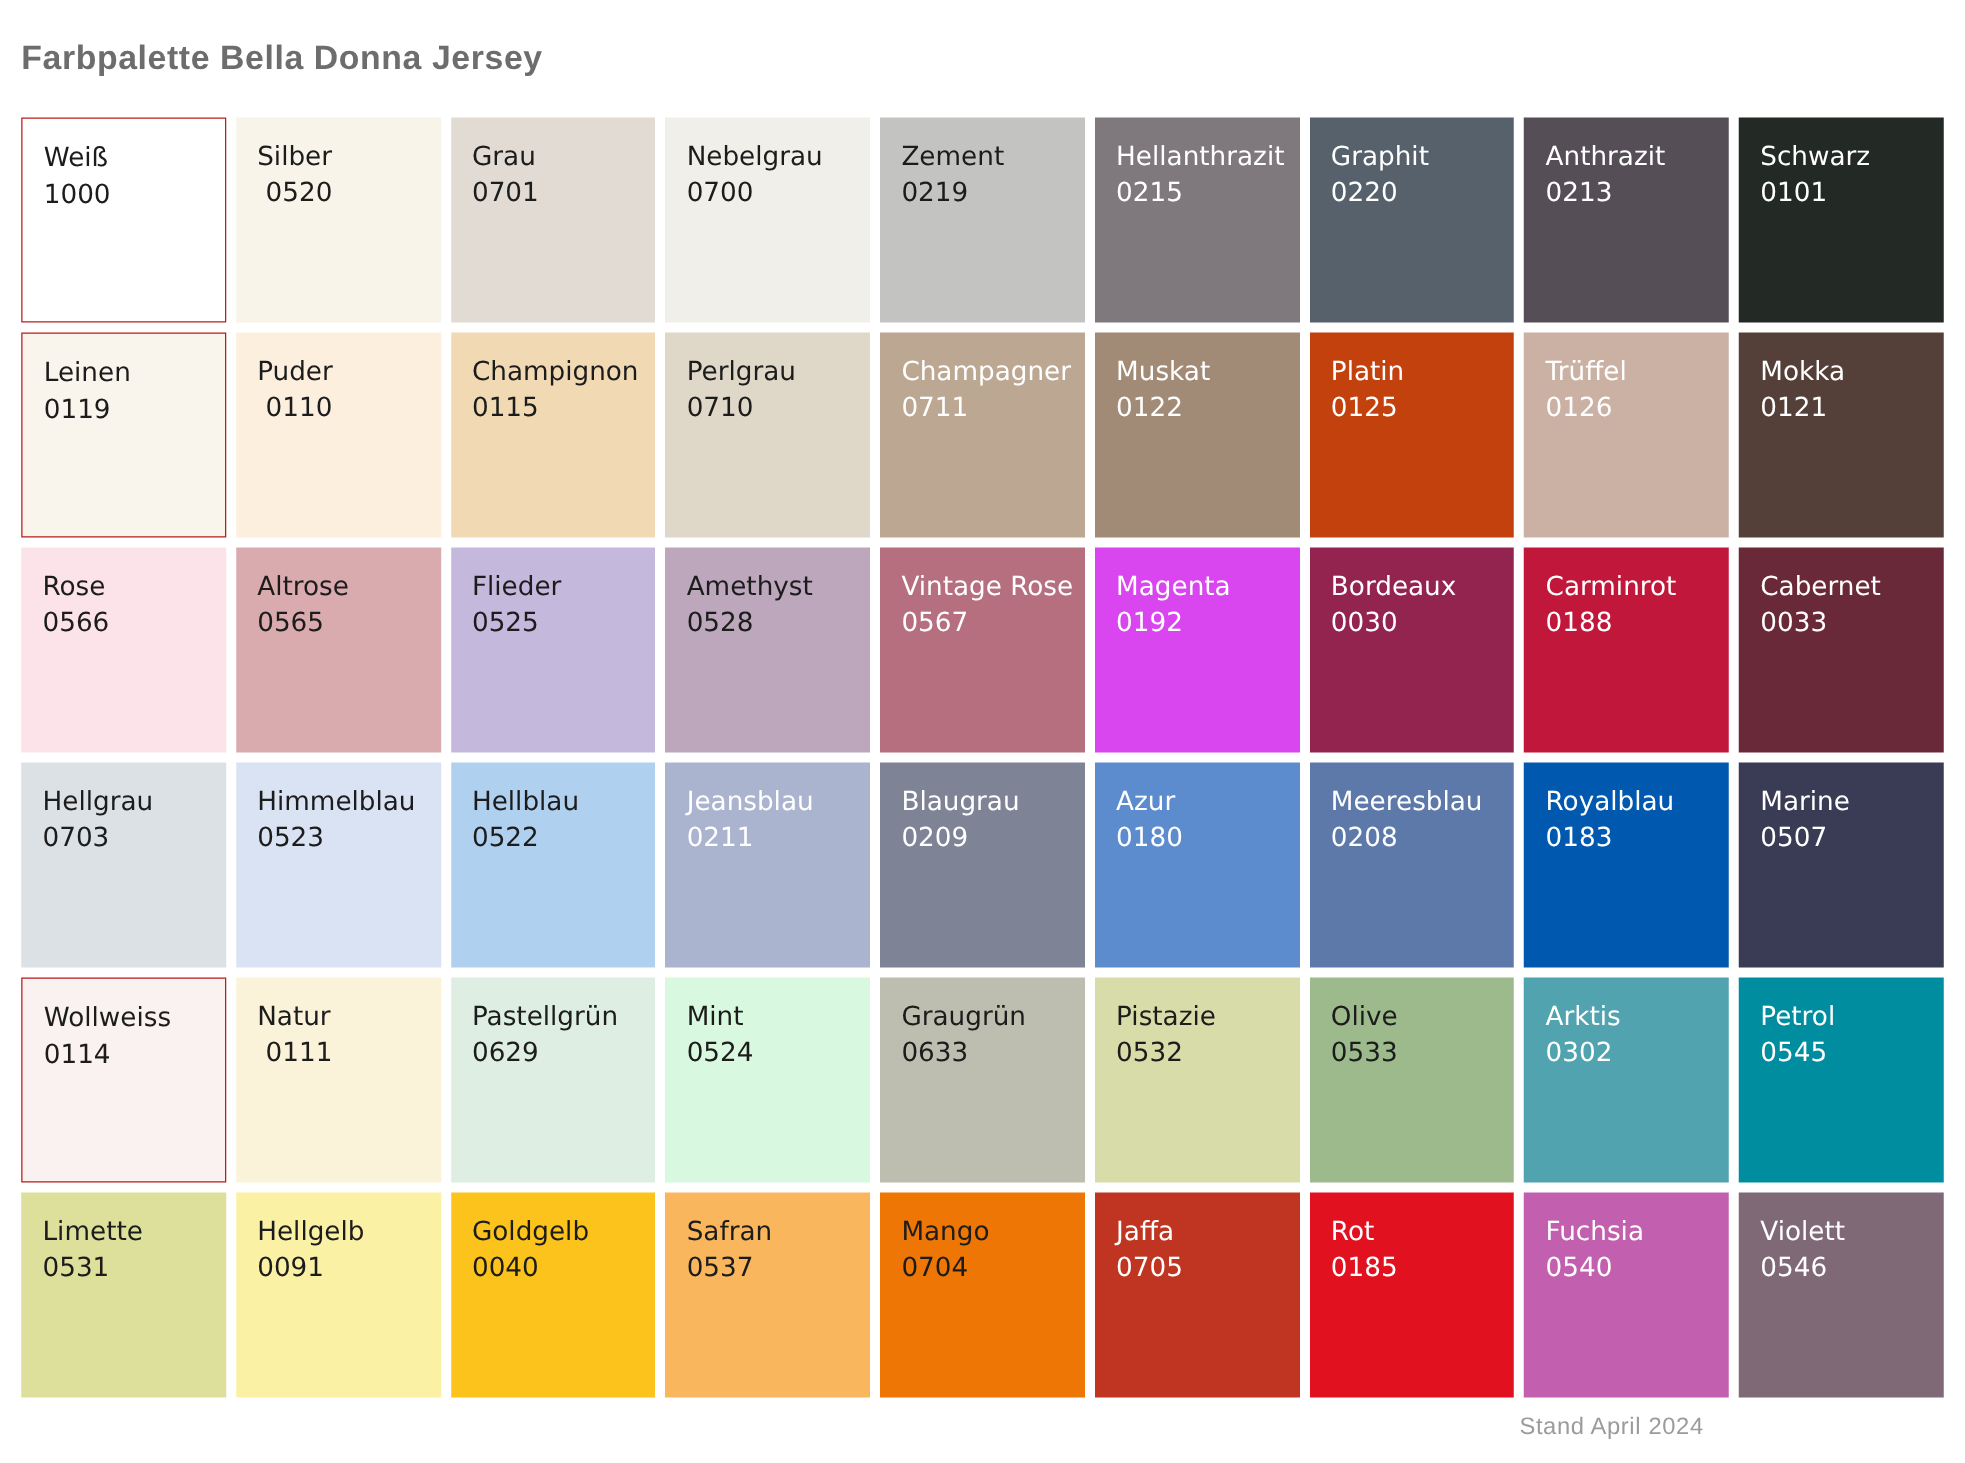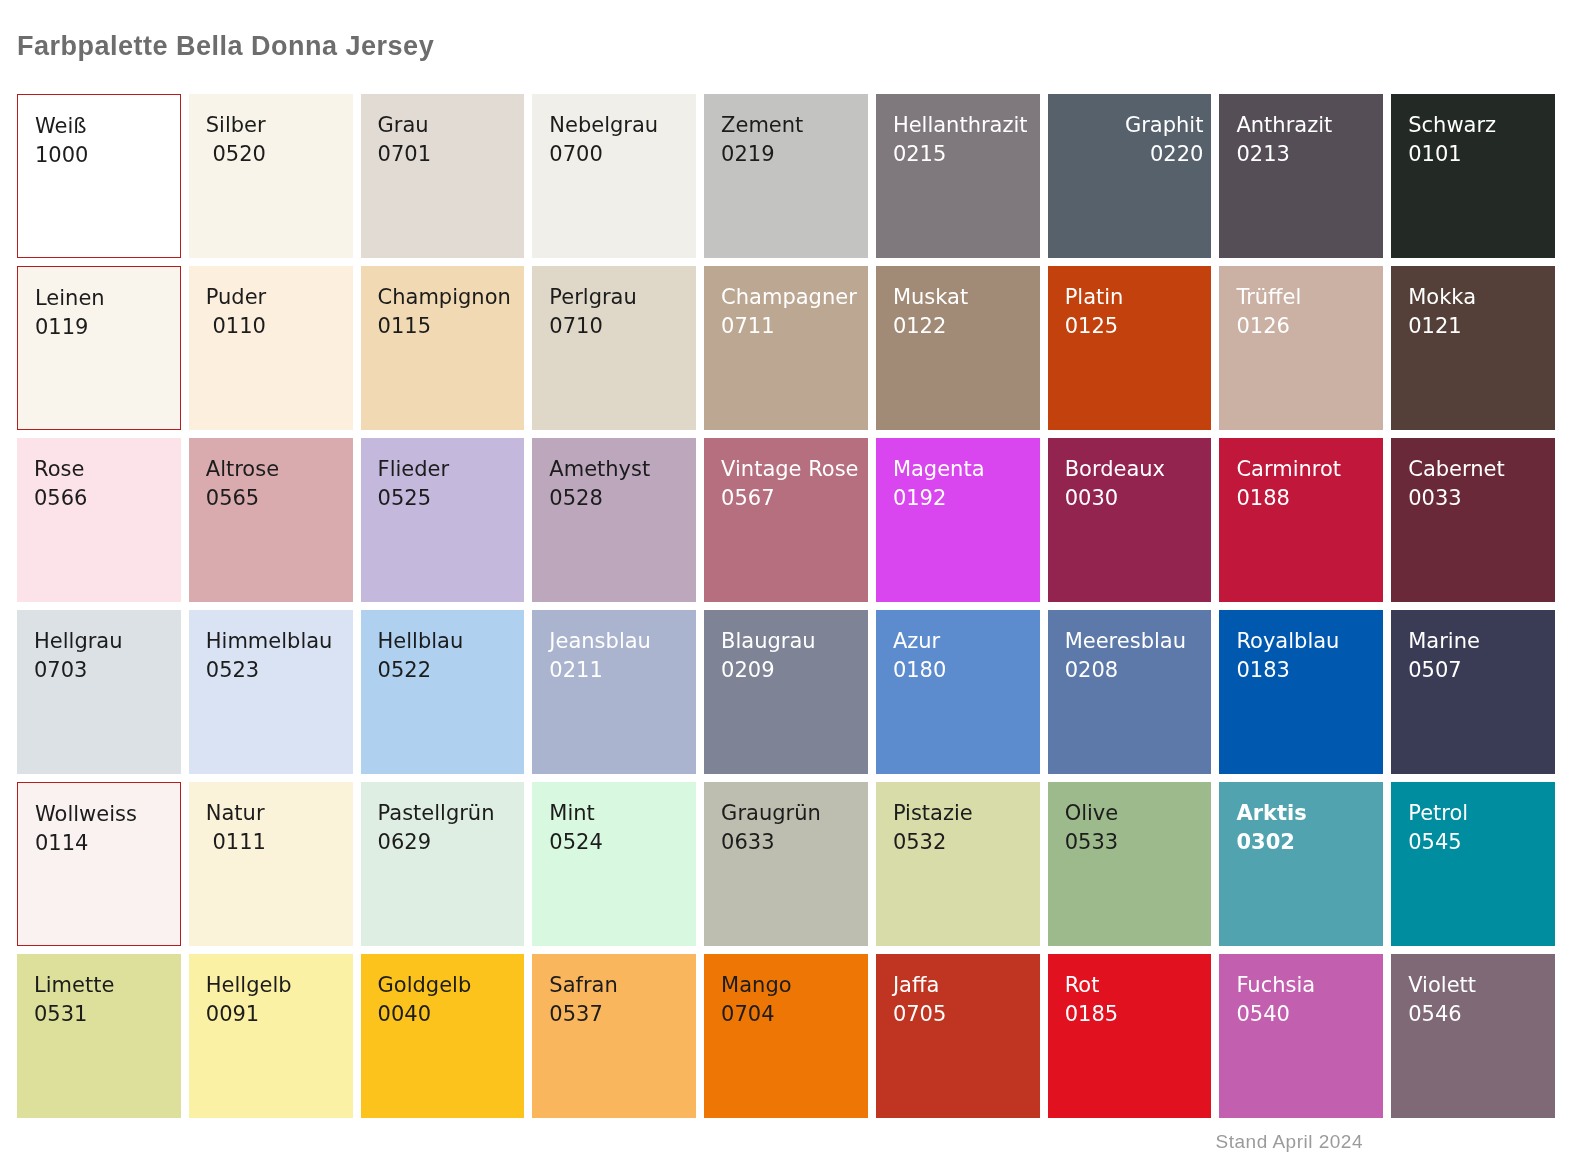--- a/index.html
+++ b/index.html
@@ -82,21 +82,21 @@
         <div class="tile-code">0700</div>
       </div>
       <div class="tile" style="background-color: rgb(195, 195, 193); color: rgb(28, 28, 28);">
         <div class="tile-name">Zement</div>
         <div class="tile-code">0219</div>
       </div>
       <div class="tile" style="background-color: rgb(127, 120, 125); color: rgb(255, 255, 255);">
         <div class="tile-name">Hellanthrazit</div>
         <div class="tile-code">0215</div>
       </div>
-      <div class="tile" style="background-color: rgb(86, 97, 108); color: rgb(255, 255, 255); text-align: right;">
+      <div class="tile" style="background-color: rgb(86, 97, 108); color: rgb(255, 255, 255);">
         <div class="tile-name">Graphit</div>
         <div class="tile-code">0220</div>
       </div>
       <div class="tile" style="background-color: rgb(85, 78, 87); color: rgb(255, 255, 255);">
         <div class="tile-name">Anthrazit</div>
         <div class="tile-code">0213</div>
       </div>
       <div class="tile" style="background-color: rgb(35, 41, 37); color: rgb(255, 255, 255);">
         <div class="tile-name">Schwarz</div>
         <div class="tile-code">0101</div>
@@ -230,21 +230,21 @@
         <div class="tile-code">0633</div>
       </div>
       <div class="tile" style="background-color: rgb(216, 220, 169); color: rgb(28, 28, 28);">
         <div class="tile-name">Pistazie</div>
         <div class="tile-code">0532</div>
       </div>
       <div class="tile" style="background-color: rgb(157, 186, 141); color: rgb(28, 28, 28);">
         <div class="tile-name">Olive</div>
         <div class="tile-code">0533</div>
       </div>
-      <div class="tile" style="background-color: rgb(80, 163, 175); color: rgb(255, 255, 255); font-weight: bold;">
+      <div class="tile" style="background-color: rgb(80, 163, 175); color: rgb(255, 255, 255);">
         <div class="tile-name">Arktis</div>
         <div class="tile-code">0302</div>
       </div>
       <div class="tile" style="background-color: rgb(0, 141, 159); color: rgb(255, 255, 255);">
         <div class="tile-name">Petrol</div>
         <div class="tile-code">0545</div>
       </div>
       <div class="tile" style="background-color: rgb(220, 224, 155); color: rgb(28, 28, 28);">
         <div class="tile-name">Limette</div>
         <div class="tile-code">0531</div>

